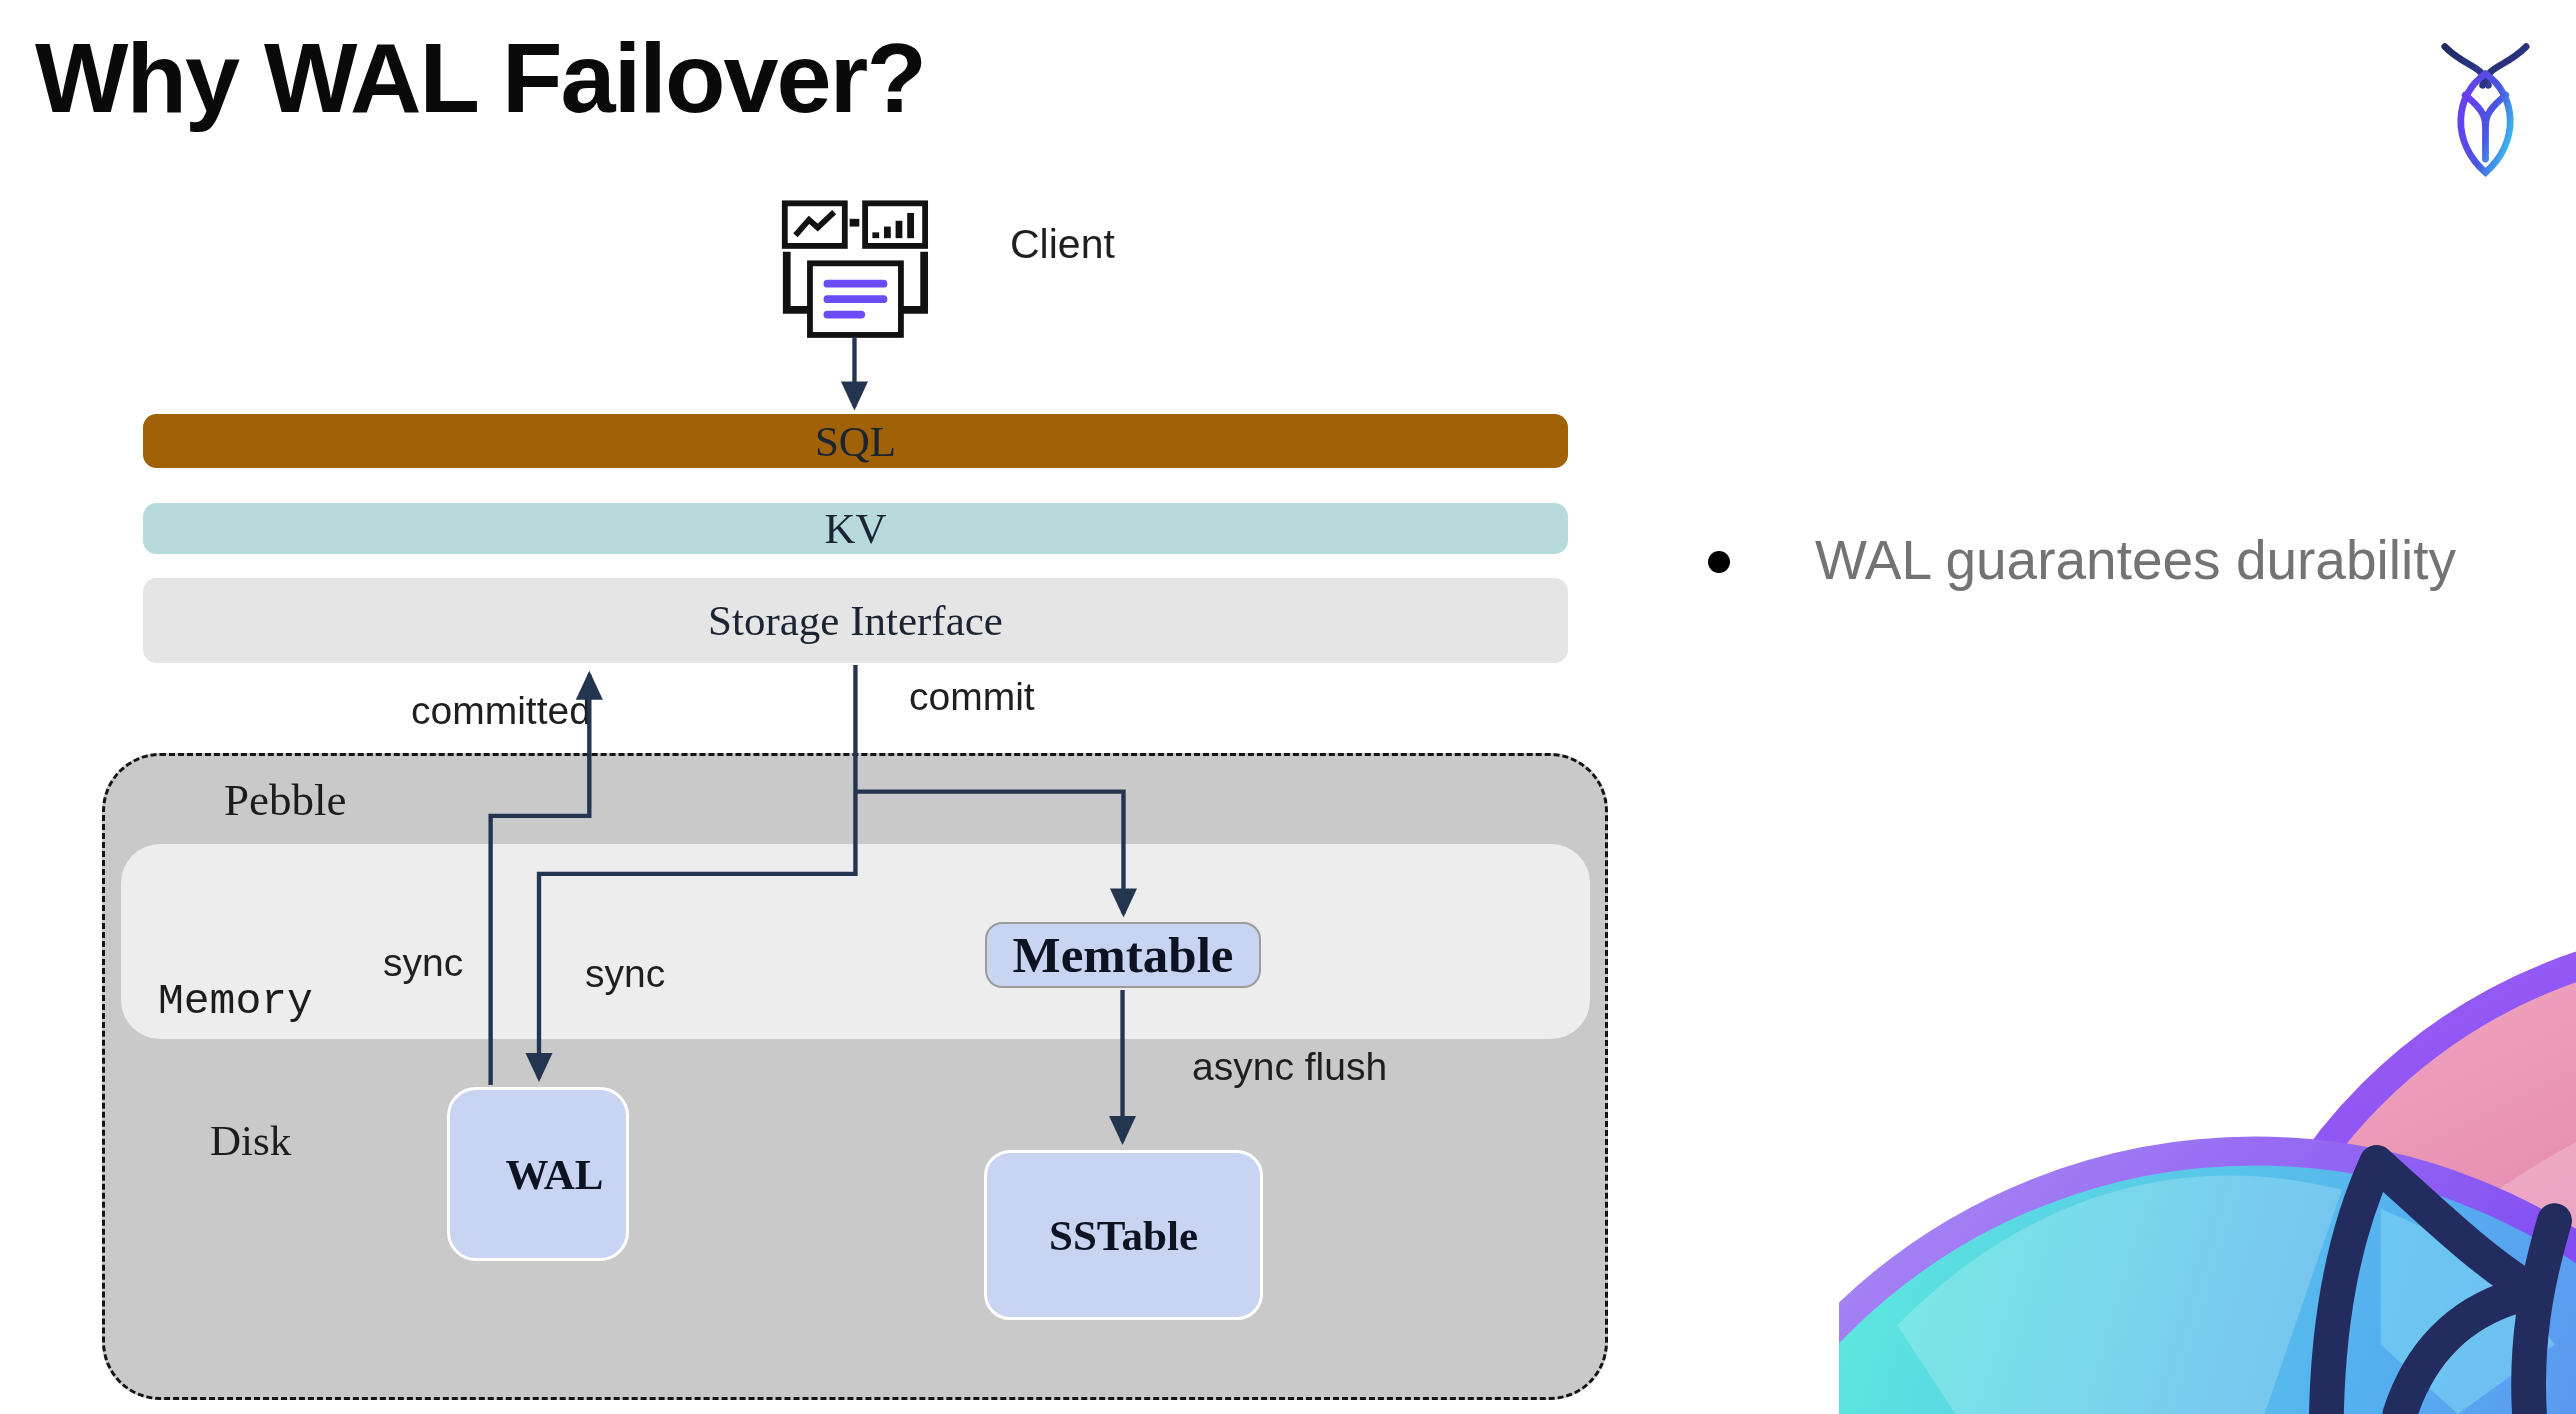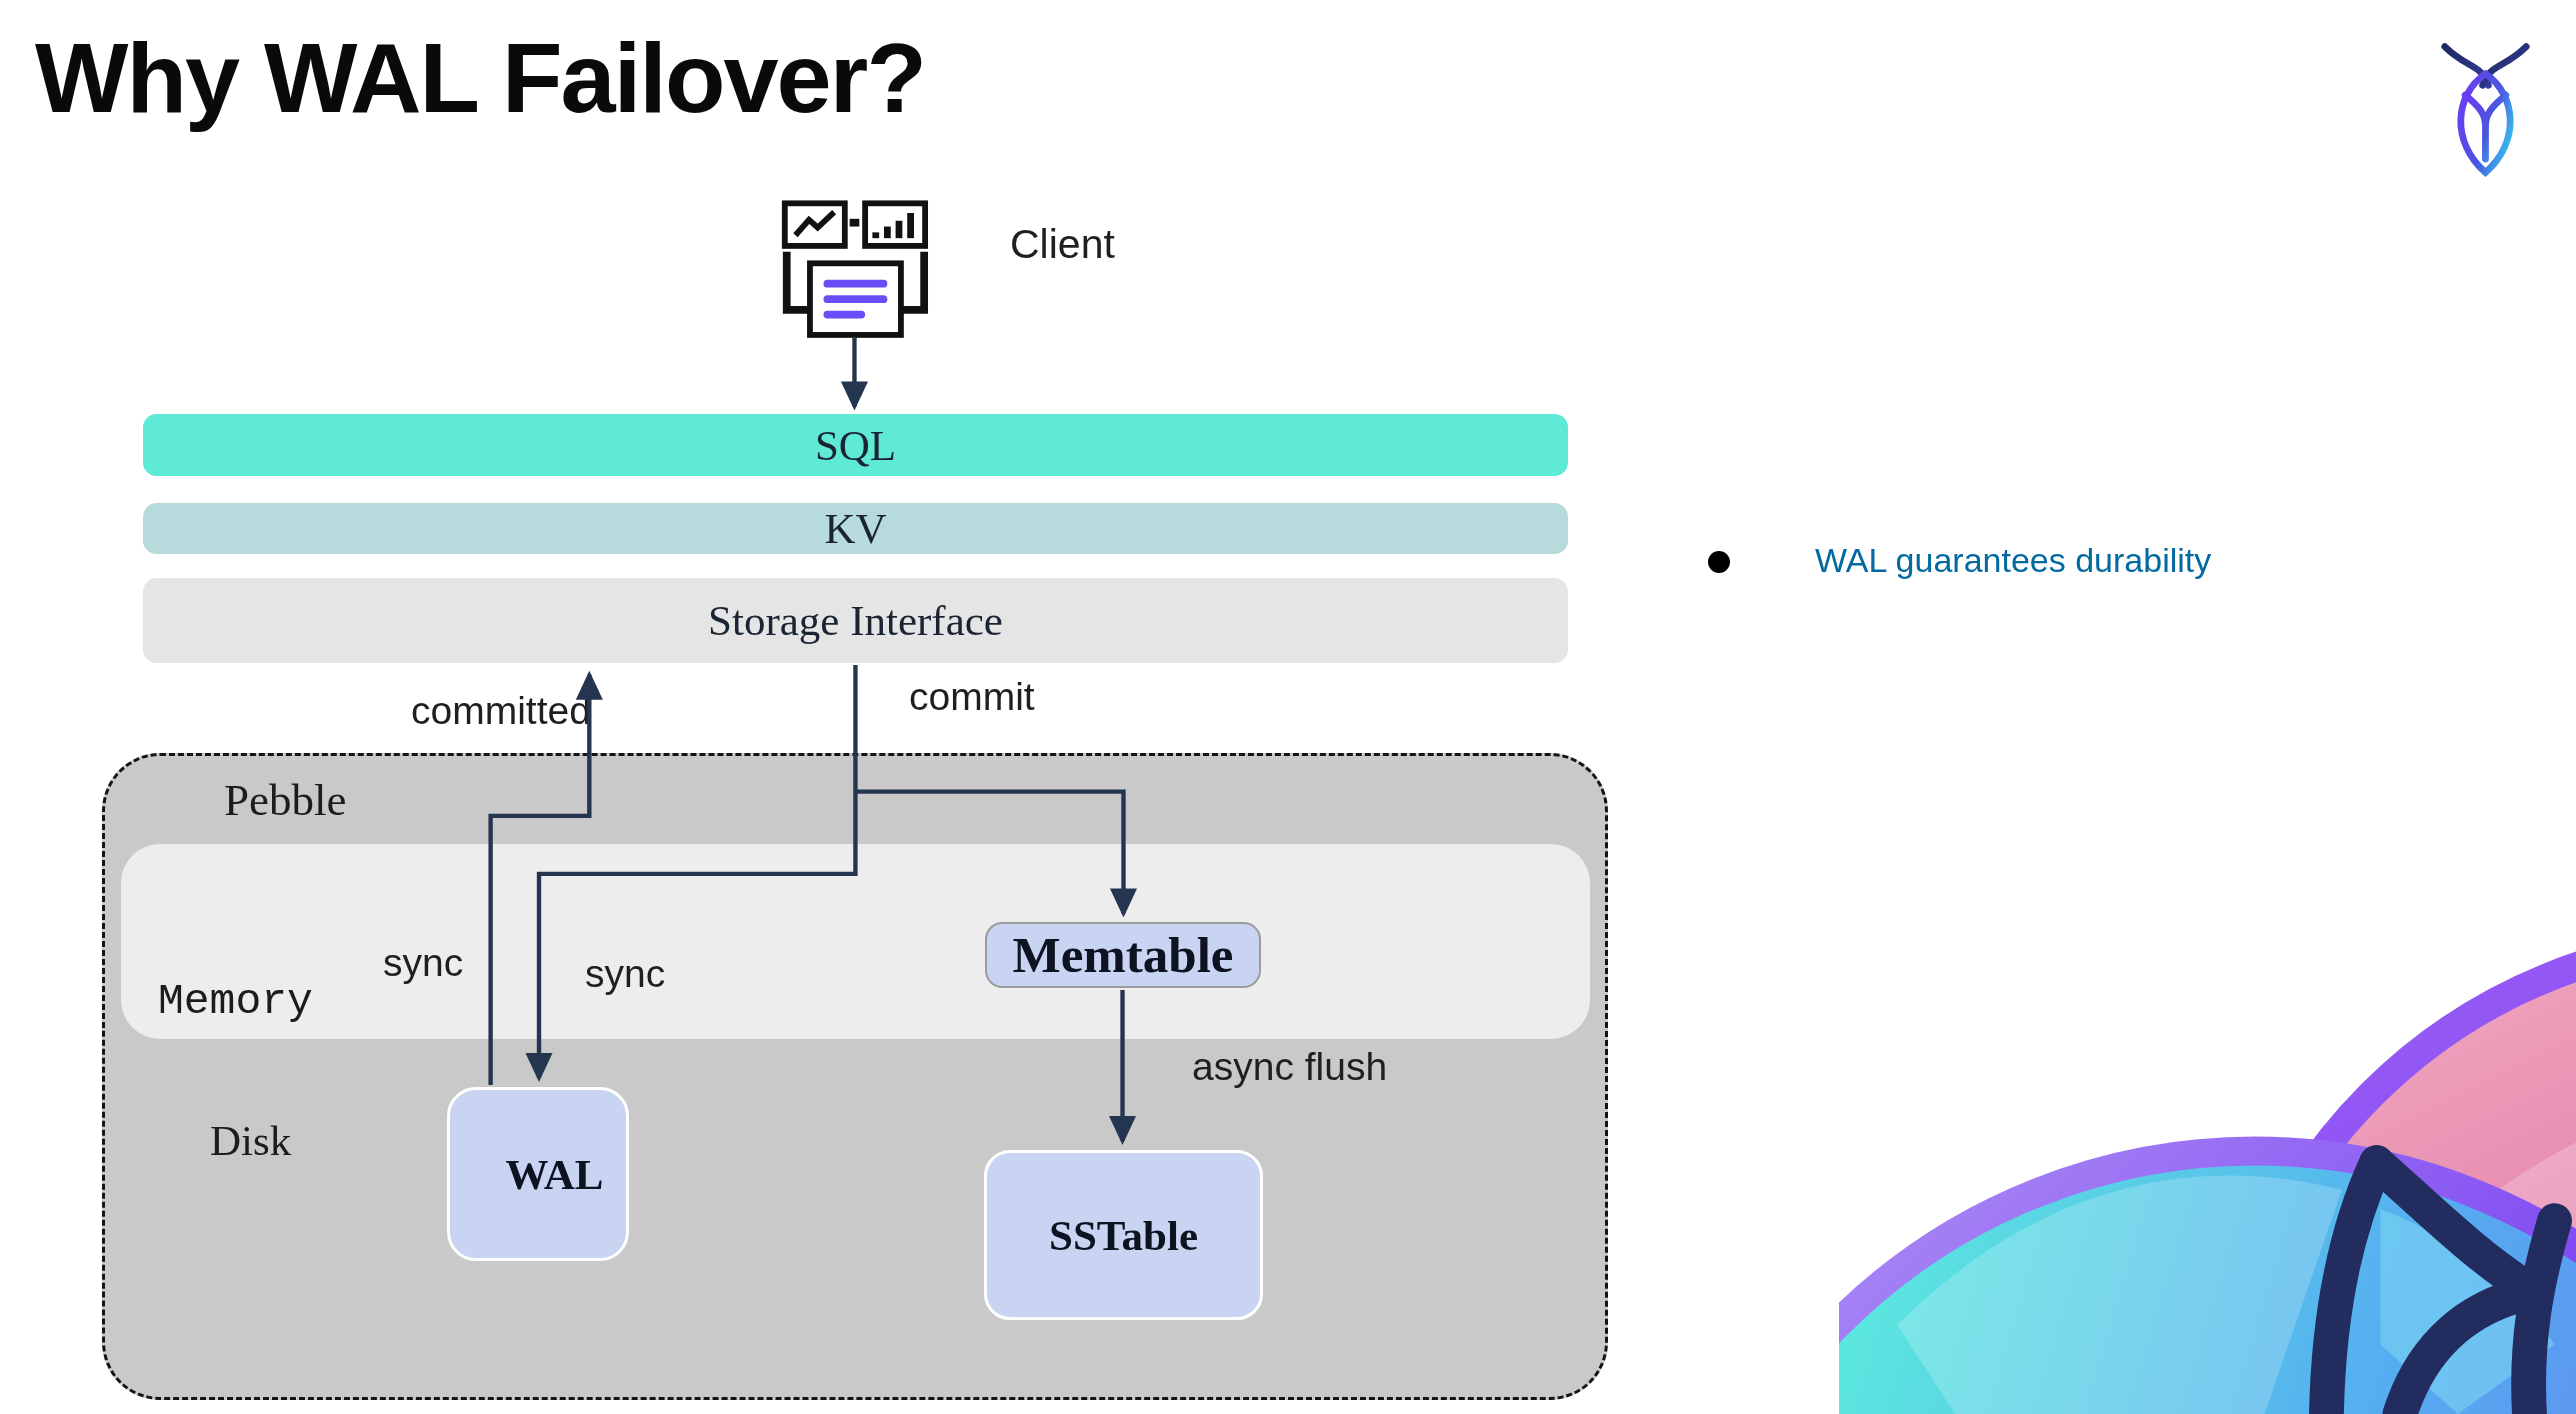--- a/index.html
+++ b/index.html
@@ -8,21 +8,21 @@
   .abs{position:absolute;}
 
   
   .title{left:35px;top:21px;font-size:99px;font-weight:800;letter-spacing:-1.9px;color:#0a0a0a;
          font-family:"Liberation Sans",sans-serif;}
   .logo{left:2408px;top:35px;width:155px;height:155px;}
 
   
   .bar{left:143px;width:1425px;border-radius:13.5px;display:flex;align-items:center;justify-content:center;
        font-family:"Liberation Serif",serif;font-size:43px;color:#1b2433;}
-  .bar-sql{top:414px;height:62px;background:#5eead4;}
+  .bar-sql{top:414px;height:54px;background:#a16207;}
   .bar-kv{top:503px;height:51px;background:#b7dbdc;}
   .bar-storage{top:578px;height:85px;background:#e5e5e5;}
 
   
   .pebble{left:102px;top:753px;width:1506px;height:647px;background:#c9c9c9;
           border:3.9px dashed #141414;border-radius:58px;box-sizing:border-box;}
   .memband{left:121px;top:844px;width:1469px;height:195px;background:#ededee;border-radius:39px;}
   .zone-label{font-family:"Liberation Serif",serif;color:#1c1c1c;}
   .lbl-pebble{left:224px;top:774px;font-size:45px;}
   .lbl-memory{left:158px;top:977px;font-size:43px;font-family:Liberation Mono, monospace;}
@@ -41,21 +41,21 @@
   .lbl-committed{left:411px;top:689px;text-align:right;}
   .lbl-commit{left:909px;top:675px;}
   .lbl-sync1{left:383px;top:941px;}
   .lbl-sync2{left:585px;top:952px;}
   .lbl-async{left:1192px;top:1045px;}
 
   
   .bullets{left:1708px;top:530px;width:832px;}
   .bullet{display:flex;margin-bottom:41px;}
   .bullet .dot{width:22px;height:22px;border-radius:50%;background:#000;flex:none;margin:21px 85px 0 0;}
-  .bullet .txt{font-size:34px;line-height:61px;color:#0369a1;max-width:721px;}
+  .bullet .txt{font-size:55px;line-height:61px;color:#737373;max-width:721px;}
 
   svg{display:block;}
   .overlay{left:0;top:0;width:2576px;height:1415px;pointer-events:none;}
   .art{left:1839px;top:919px;width:737px;height:495px;}
 </style>
 </head>
 <body>
 
 <div class="slide">
 

